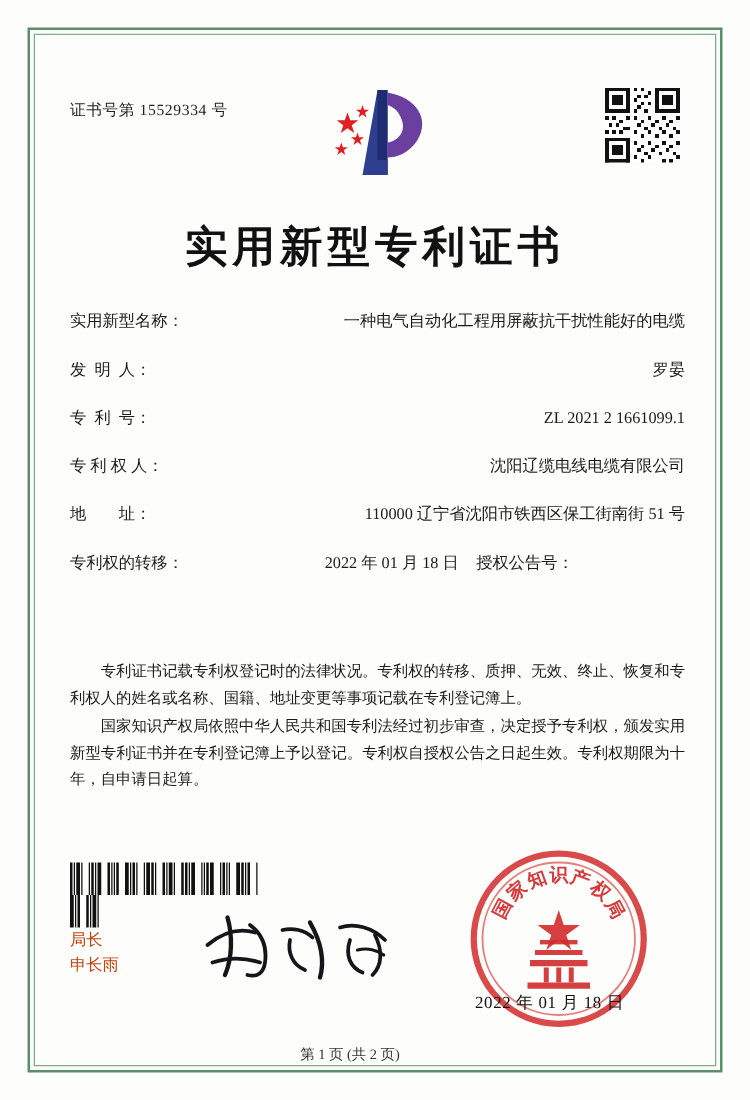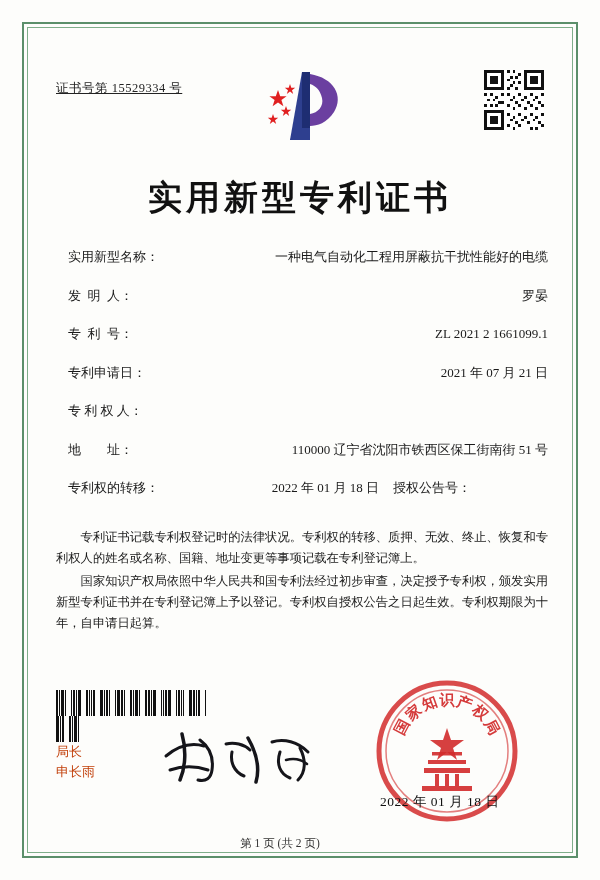--- a/index.html
+++ b/index.html
@@ -43,21 +43,20 @@
 
   
   .cert-number {
     position: absolute;
     left: 56px;
     top: 80px;
     font-size: 12.5px;
     letter-spacing: 0.5px;
     color: #222;
     font-family: "Liberation Serif", serif;
-    text-decoration: underline;
   }
 
   .emblem {
     position: absolute;
     left: 250px;
     top: 68px;
     width: 110px;
     height: 76px;
   }
 
@@ -93,21 +92,20 @@
   .frow {
     display: flex;
     align-items: baseline;
     margin-bottom: 20.5px;
     font-size: 13px;
     color: #1a1a1a;
   }
   .flabel {
     white-space: pre;
     flex: 0 0 auto;
-    margin-left: 12px;
   }
   .fvalue {
     margin-left: 10px;
     flex: 1 1 auto;
     text-align: right;
   }
   .frow.split .fvalue {
     flex: 0 0 auto;
     min-width: 210px;
   }
@@ -315,25 +313,22 @@
     </div>
     <div class="frow">
       <span class="flabel">发  明  人：</span>
       <span class="fvalue">罗晏</span>
     </div>
     <div class="frow">
       <span class="flabel">专  利  号：</span>
       <span class="fvalue">ZL 2021 2 1661099.1</span>
     </div>
     <div class="frow">
-      <span class="flabel">专利申请日：</span>
-      <span class="fvalue">2021 年 07 月 21 日</span>
-    </div>
-    <div class="frow">
       <span class="flabel">专 利 权 人：</span>
+      <span class="fvalue">沈阳辽缆电线电缆有限公司</span>
     </div>
     <div class="frow">
       <span class="flabel">地        址：</span>
       <span class="fvalue">110000 辽宁省沈阳市铁西区保工街南街 51 号</span>
     </div>
     <div class="frow split">
       <span class="flabel">专利权的转移：</span>
       <span class="fvalue">2022 年 01 月 18 日</span>
       <span class="flabel2">授权公告号：</span>
     </div>

